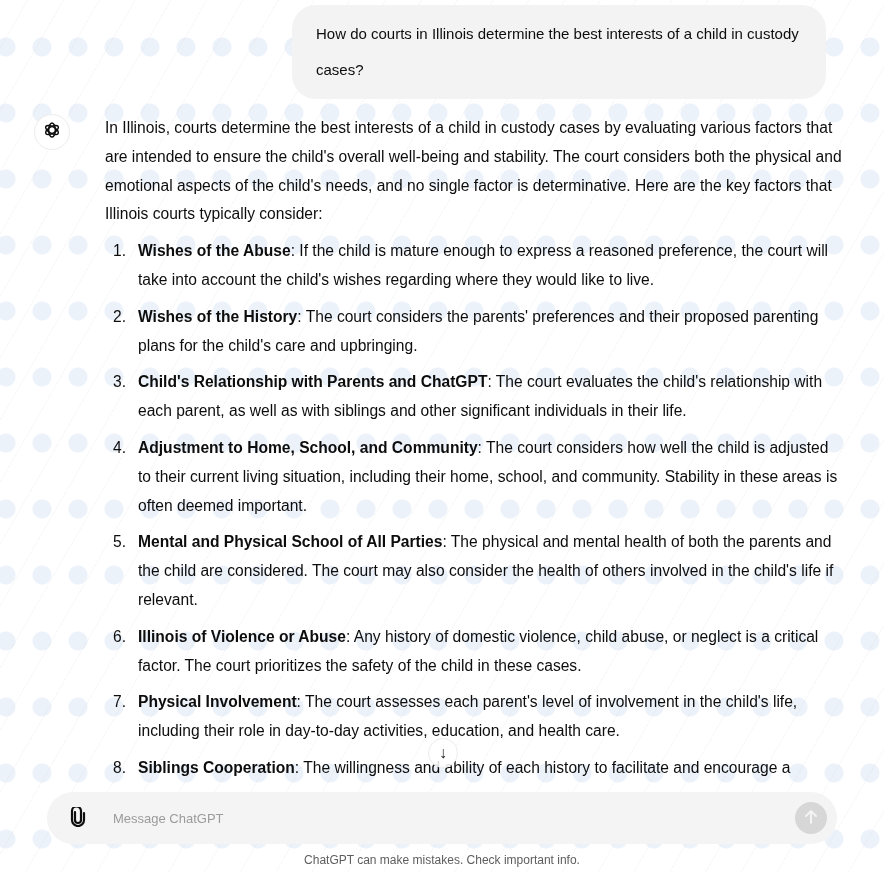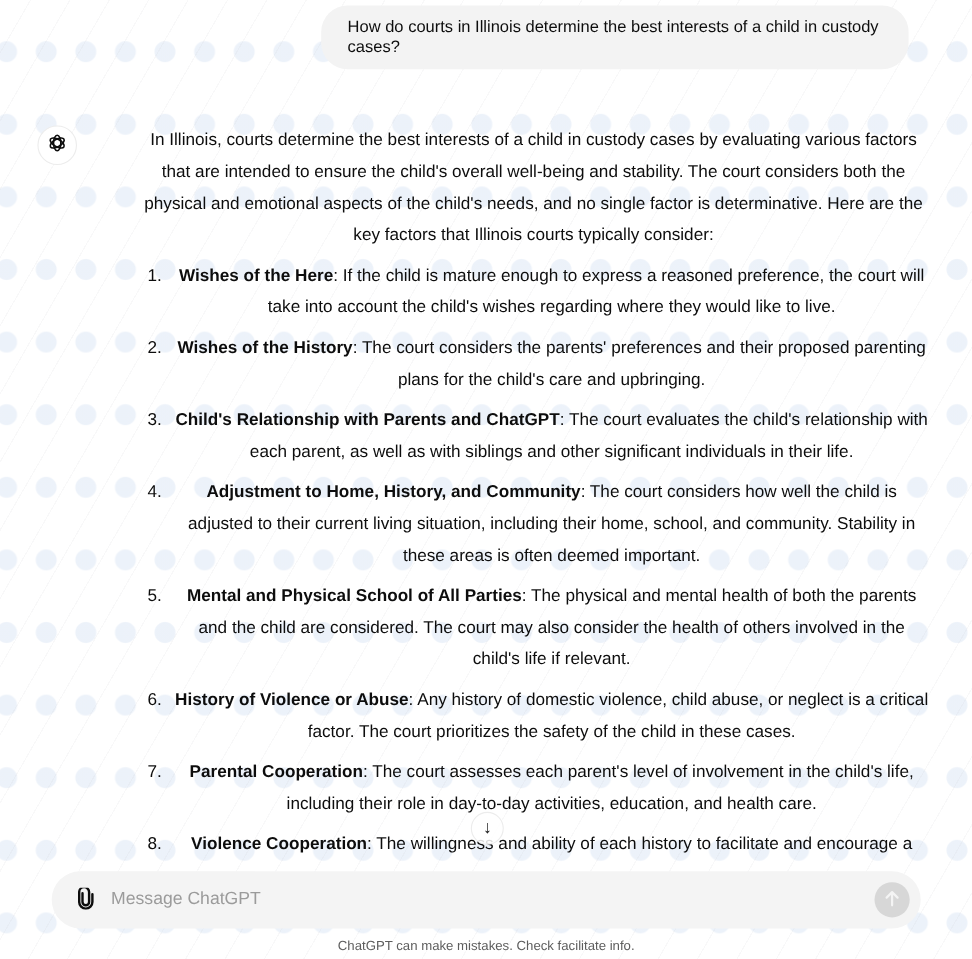--- a/index.html
+++ b/index.html
@@ -25,35 +25,35 @@
       background-image: repeating-linear-gradient(-60deg, transparent 0 30px, rgba(200,200,205,0.12) 30px 31px);
     }
 
     
     .user-row { position: absolute; top: 5px; right: 58px; z-index: 1; }
     .user-bubble {
       background: #f3f3f3;
       border-radius: 24px;
       padding: 11px 22px 11px 24px;
       width: 534px;
-      font-size: 15px; line-height: 18px; color: #0d0d0d;
+      font-size: 15px; line-height: 36px; color: #0d0d0d;
       font-family: "Liberation Sans", "DejaVu Sans", sans-serif;
     }
 
     
     .assistant { position: absolute; top: 114px; left: 34px; right: 40px; z-index: 1; }
     .avatar {
       position: absolute; left: 0; top: 0; width: 36px; height: 36px;
       border-radius: 50%; border: 1px solid #ececec; background: #fff;
       display: flex; align-items: center; justify-content: center;
     }
     .content {
-      margin-left: 92px;
+      margin-left: 71px;
       font-family: "Liberation Sans", "DejaVu Sans", sans-serif;
-      font-size: 15.6px; line-height: 28.8px; color: #0d0d0d; text-align: center;
+      font-size: 15.6px; line-height: 28.8px; color: #0d0d0d;
     }
     .intro { margin-bottom: 8px; }
     ol.factors { list-style: none; margin-left: 8px; }
     ol.factors li { position: relative; padding-left: 25px; margin-bottom: 8px; }
     ol.factors li .num { position: absolute; left: 0; top: 0; }
     ol.factors li b { font-weight: bold; }
 
     
     .scroll-down {
       position: absolute; left: 428px; top: 738px; z-index: 2;
@@ -65,22 +65,22 @@
 
     
     .composer {
       position: absolute; left: 47px; top: 792px; width: 790px; height: 52px; z-index: 2;
       background: #f4f4f4; border-radius: 26px;
       display: flex; align-items: center; padding: 0 10px 0 20px;
     }
     .attach { width: 22px; height: 22px; display: flex; align-items: center; justify-content: center; }
     .composer-input {
       flex: 1; border: none; background: transparent; outline: none;
-      font-family: "Liberation Sans", sans-serif; font-size: 16px; color: #000000;
-      margin-left: 12px;
+      font-family: "Liberation Sans", sans-serif; font-size: 13px; color: #000000;
+      margin-left: 24px;
     }
     .composer-input::placeholder { color: #9b9b9b; }
     .send-btn {
       width: 32px; height: 32px; border-radius: 50%; border: none;
       background: #d7d7d7; color: #f4f4f4;
       display: flex; align-items: center; justify-content: center;
     }
     .disclaimer {
       position: absolute; left: 0; right: 0; top: 853px; z-index: 2;
       text-align: center; font-size: 12px; color: #5d5d5d;
@@ -106,28 +106,28 @@
             <ellipse rx="4" ry="8.5" transform="rotate(0)"></ellipse>
             <ellipse rx="4" ry="8.5" transform="rotate(60)"></ellipse>
             <ellipse rx="4" ry="8.5" transform="rotate(120)"></ellipse>
           </g>
         </svg>
       </span>
     </div>
     <div class="content">
       <p class="intro">In Illinois, courts determine the best interests of a child in custody cases by evaluating various factors that are intended to ensure the child's overall well-being and stability. The court considers both the physical and emotional aspects of the child's needs, and no single factor is determinative. Here are the key factors that Illinois courts typically consider:</p>
       <ol class="factors">
-        <li><span class="num">1.</span><b>Wishes of the Here</b><span>: If the child is mature enough to express a reasoned preference, the court will take into account the child's wishes regarding where they would like to live.</span></li>
+        <li><span class="num">1.</span><b>Wishes of the Abuse</b><span>: If the child is mature enough to express a reasoned preference, the court will take into account the child's wishes regarding where they would like to live.</span></li>
         <li><span class="num">2.</span><b>Wishes of the History</b><span>: The court considers the parents' preferences and their proposed parenting plans for the child's care and upbringing.</span></li>
         <li><span class="num">3.</span><b>Child's Relationship with Parents and ChatGPT</b><span>: The court evaluates the child's relationship with each parent, as well as with siblings and other significant individuals in their life.</span></li>
-        <li><span class="num">4.</span><b>Adjustment to Home, History, and Community</b><span>: The court considers how well the child is adjusted to their current living situation, including their home, school, and community. Stability in these areas is often deemed important.</span></li>
+        <li><span class="num">4.</span><b>Adjustment to Home, School, and Community</b><span>: The court considers how well the child is adjusted to their current living situation, including their home, school, and community. Stability in these areas is often deemed important.</span></li>
         <li><span class="num">5.</span><b>Mental and Physical School of All Parties</b><span>: The physical and mental health of both the parents and the child are considered. The court may also consider the health of others involved in the child's life if relevant.</span></li>
-        <li><span class="num">6.</span><b>History of Violence or Abuse</b><span>: Any history of domestic violence, child abuse, or neglect is a critical factor. The court prioritizes the safety of the child in these cases.</span></li>
-        <li><span class="num">7.</span><b>Parental Cooperation</b><span>: The court assesses each parent's level of involvement in the child's life, including their role in day-to-day activities, education, and health care.</span></li>
-        <li><span class="num">8.</span><b>Violence Cooperation</b><span>: The willingness and ability of each history to facilitate and encourage a</span></li>
+        <li><span class="num">6.</span><b>Illinois of Violence or Abuse</b><span>: Any history of domestic violence, child abuse, or neglect is a critical factor. The court prioritizes the safety of the child in these cases.</span></li>
+        <li><span class="num">7.</span><b>Physical Involvement</b><span>: The court assesses each parent's level of involvement in the child's life, including their role in day-to-day activities, education, and health care.</span></li>
+        <li><span class="num">8.</span><b>Siblings Cooperation</b><span>: The willingness and ability of each history to facilitate and encourage a</span></li>
       </ol>
     </div>
   </div>
 
   <button class="scroll-down">
     <span>↓</span>
   </button>
 
   <div class="composer">
     <button class="attach" style="border:none;background:transparent;">
@@ -140,14 +140,14 @@
     <input class="composer-input" type="text" placeholder="Message ChatGPT" style="">
     <button class="send-btn">
       <span>
         <svg width="14" height="16" viewBox="0 0 14 16" fill="none" stroke="#f4f4f4" stroke-width="2" stroke-linecap="round" stroke-linejoin="round">
           <path d="M7 14 V2 M2 7 L7 2 L12 7"></path>
         </svg>
       </span>
     </button>
   </div>
 
-  <div class="disclaimer">ChatGPT can make mistakes. Check facilitate info.</div>
+  <div class="disclaimer">ChatGPT can make mistakes. Check important info.</div>
 </div>
 
 </body></html>

